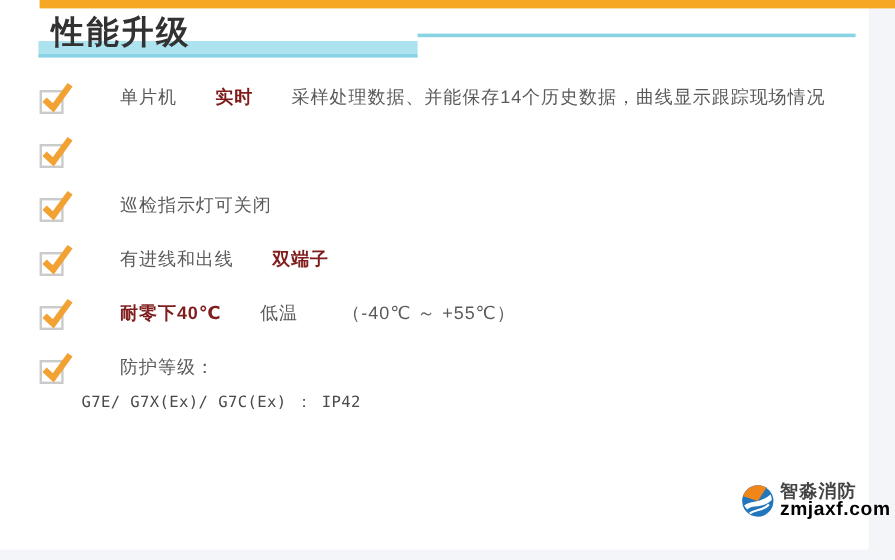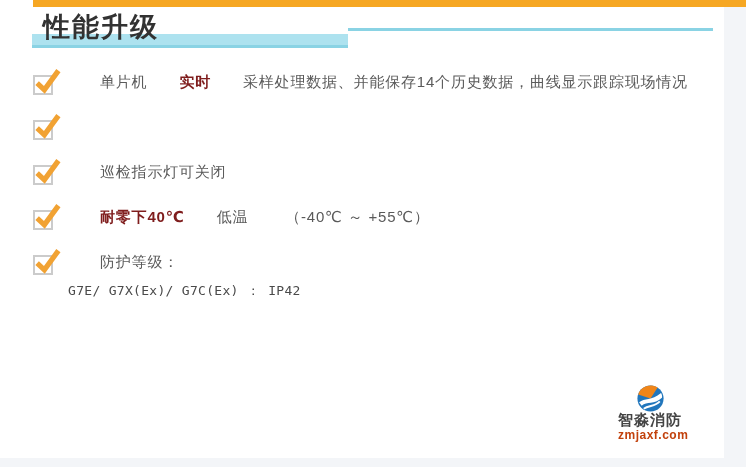--- a/index.html
+++ b/index.html
@@ -35,25 +35,25 @@
   .checkbox svg{position:absolute;left:-1px;top:-9px;overflow:visible;}
   .feature-text{font-size:15px;line-height:20px;letter-spacing:0.8px;color:#5A5A5A;}
   .seg{color:#5A5A5A;font-weight:400;margin-left:32px;}
   .seg.bold{color:#7f1d1d;font-weight:700;}
   .sub-lines{margin-top:11px;}
   .sub-line{
     font-family:"DejaVu Sans Mono","Liberation Mono",monospace;
     font-size:13px;line-height:16px;color:#4A4A4A;margin-bottom:12px;letter-spacing:0.3px;
   }
   
-  .brand-logo{position:absolute;top:385px;left:618px;display:flex;align-items:center;flex-direction:column;}
+  .brand-logo{position:absolute;top:402px;left:618px;display:flex;align-items:center;}
   .logo-mark{width:27px;height:27px;margin-right:5px;flex:0 0 auto;}
   .logo-text{display:flex;flex-direction:column;}
   .logo-name{font-size:15px;line-height:16px;font-weight:700;color:#444444;letter-spacing:1px;}
-  .logo-domain{font-size:12px;line-height:14px;font-weight:700;color:#c2410c;letter-spacing:0.5px;}
+  .logo-domain{font-size:16px;line-height:14px;font-weight:700;color:#000000;letter-spacing:0.5px;}
 </style>
 </head>
 <body>
 
 <div class="edge-right"></div>
 <div class="edge-bottom"></div>
 <div class="top-accent"></div>
 
 <div class="header-row">
   <div class="title-hl">
@@ -75,20 +75,25 @@
       </span></li>
     <li class="feature-item"><span class="checkbox">
         <svg viewBox="0 0 26 26" width="27" height="27">
           <path d="M3 14.5 L10 21 L23.5 2.5" fill="none" stroke="#F1A233" stroke-width="5"></path>
         </svg>
       </span><span class="feature-text"><span class="seg">巡检指示灯可关闭</span></span></li>
     <li class="feature-item"><span class="checkbox">
         <svg viewBox="0 0 26 26" width="27" height="27">
           <path d="M3 14.5 L10 21 L23.5 2.5" fill="none" stroke="#F1A233" stroke-width="5"></path>
         </svg>
+      </span><span class="feature-text"><span class="seg">有进线和出线</span><span class="seg bold">双端子</span></span></li>
+    <li class="feature-item"><span class="checkbox">
+        <svg viewBox="0 0 26 26" width="27" height="27">
+          <path d="M3 14.5 L10 21 L23.5 2.5" fill="none" stroke="#F1A233" stroke-width="5"></path>
+        </svg>
       </span><span class="feature-text"><span class="seg bold">耐零下40℃</span><span class="seg">低温 </span><span class="seg">（-40℃ ～ +55℃）</span></span></li>
     <li class="feature-item"><span class="checkbox">
         <svg viewBox="0 0 26 26" width="27" height="27">
           <path d="M3 14.5 L10 21 L23.5 2.5" fill="none" stroke="#F1A233" stroke-width="5"></path>
         </svg>
       </span><span class="feature-text"><span class="seg">防护等级：</span></span><div class="sub-lines">
         <div class="sub-line">G7E/ G7X(Ex)/ G7C(Ex) ：  IP42</div>
       </div></li>
   </ul>
 

